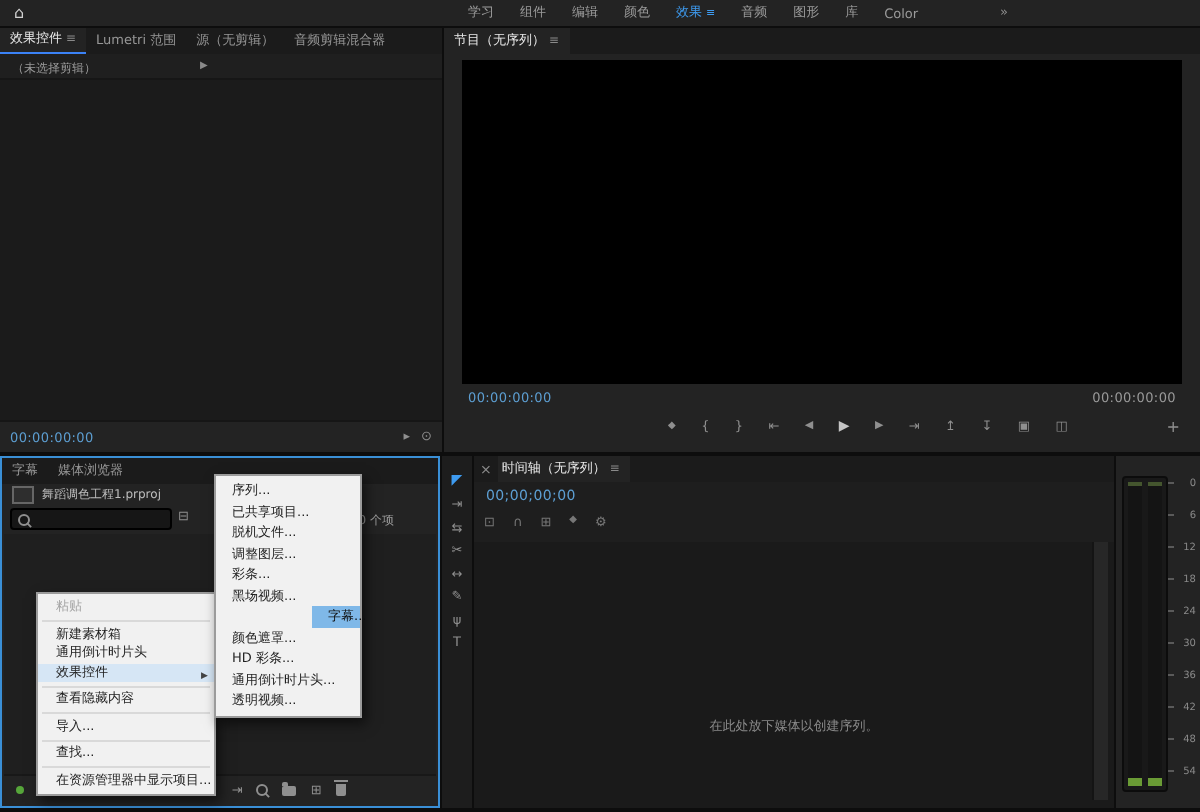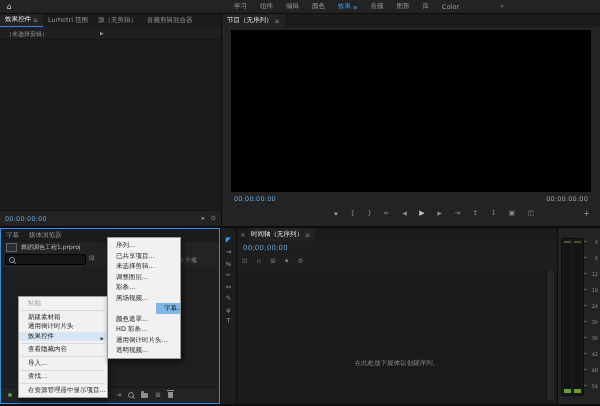--- a/index.html
+++ b/index.html
@@ -248,21 +248,21 @@
   <div class="mi">导入...</div>
   <div class="msep"></div>
   <div class="mi">查找...</div>
   <div class="msep"></div>
   <div class="mi">在资源管理器中显示项目...</div>
 </div>
 
 <div class="menu" style="left:107px;top:237px;width:74px;z-index:21;">
   <div class="smi">序列...</div>
   <div class="smi">已共享项目...</div>
-  <div class="smi">未选择剪辑...</div>
+  <div class="smi">脱机文件...</div>
   <div class="smi">调整图层...</div>
   <div class="smi">彩条...</div>
   <div class="smi">黑场视频...</div>
   <div class="smi hl">字幕...</div>
   <div class="smi">颜色遮罩...</div>
   <div class="smi">HD 彩条...</div>
   <div class="smi">通用倒计时片头...</div>
   <div class="smi">透明视频...</div>
 </div>
 

